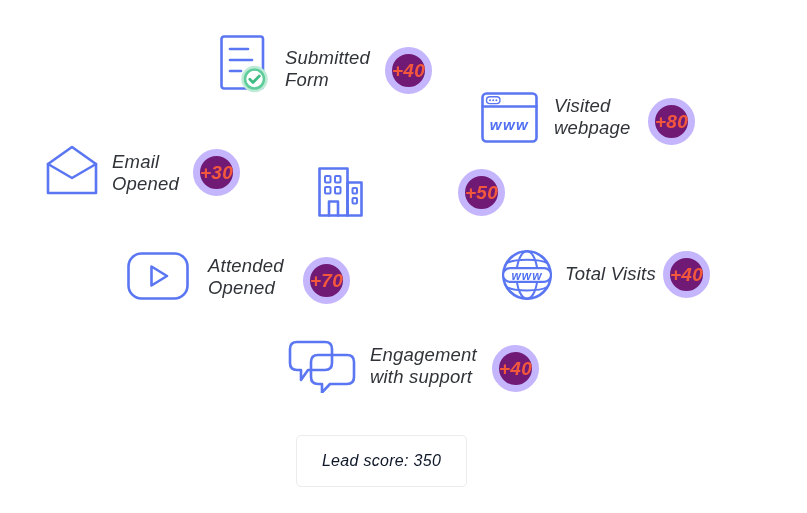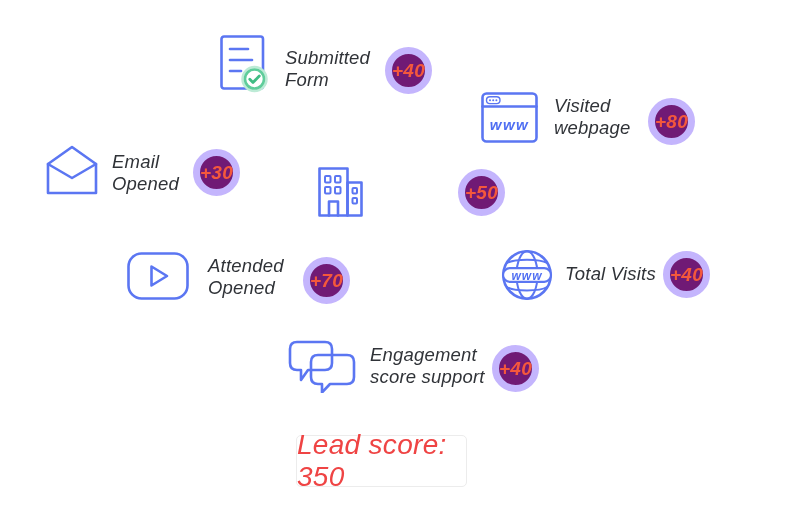--- a/index.html
+++ b/index.html
@@ -16,21 +16,21 @@
   .badge{
     width:47px;height:47px;border-radius:50%;
     background:#701a75;border:7px solid #c4b5fd;
     display:flex;align-items:center;justify-content:center;
     box-sizing:border-box;
     color:#f4583c;font-weight:bold;font-size:19px;letter-spacing:.3px;
   }
   .lead-box{
     width:169px;height:50px;border:1px solid #ececec;border-radius:5px;
     background:#ffffff;display:flex;align-items:center;justify-content:center;
-    color:#ef4444;font-size:28px;letter-spacing:.3px;
+    color:#0f172a;font-size:16px;letter-spacing:.3px;
   }
   svg{display:block;}
   .stroke{fill:none;stroke:#5b76f2;stroke-width:2.6;stroke-linecap:round;stroke-linejoin:round;}
   .thin{stroke-width:2;}
   .www-text{
     font-family:"Liberation Sans",sans-serif;font-weight:bold;fill:#4f6ef2;
   }
 </style>
 </head>
 <body>
@@ -115,18 +115,18 @@
   <div class="abs label" style="left:565px;top:263px;width:110px;">Total Visits</div>
   <div class="abs badge" style="left:663px;top:251px;">+40</div>
 
   <div class="abs" style="left:288px;top:340px;">
     <svg width="68" height="53" viewBox="0 0 68 53">
       <path class="stroke" d="M9,2 H37 Q44,2 44,9 V23 Q44,30 37,30 H20 L13,40 L13,30 H9 Q2,30 2,23 V9 Q2,2 9,2 Z"></path>
       <path class="stroke" fill="#ffffff" d="M30,15 H59 Q66,15 66,22 V37 Q66,44 59,44 H42 L34,52.5 L34,44 H30 Q23,44 23,37 V22 Q23,15 30,15 Z"></path>
     </svg>
   </div>
   <div class="abs label" style="left:370px;top:344px;width:125px;">Engagement
-score support</div>
+with support</div>
   <div class="abs badge" style="left:492px;top:345px;">+40</div>
 
   <div class="abs lead-box" style="left:296px;top:435px;">Lead score: 350</div>
 
 </div>
 
 </body></html>

